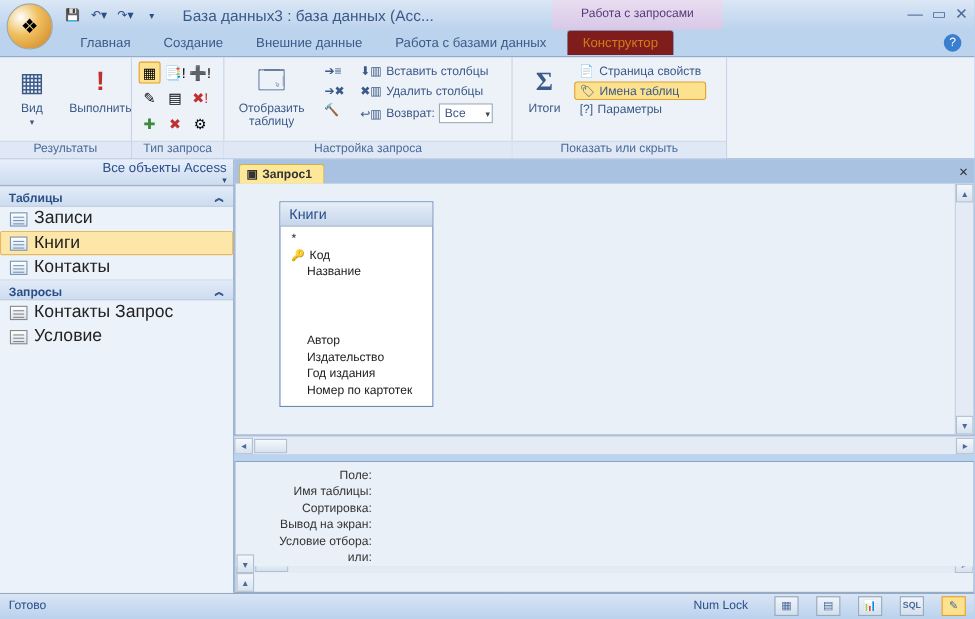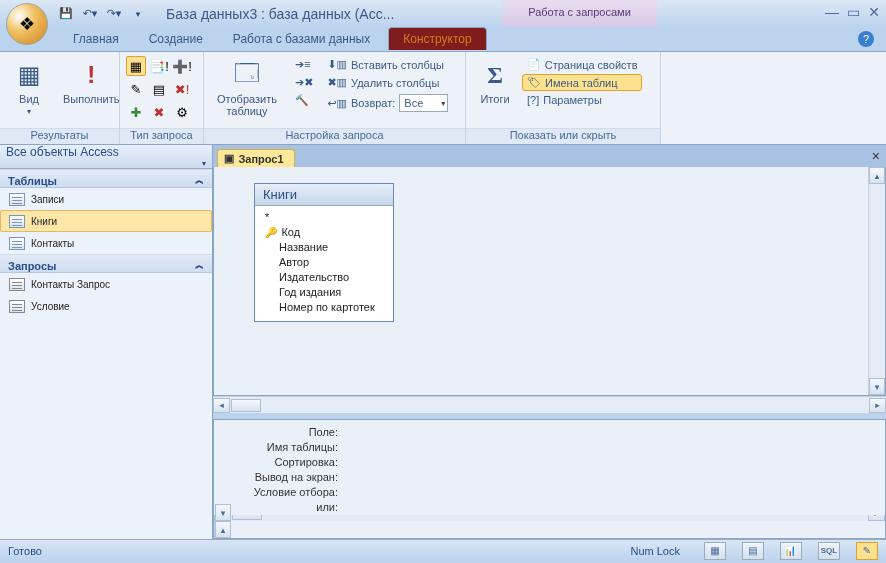--- a/index.html
+++ b/index.html
@@ -34,26 +34,26 @@
 .mini.active { background:#fce28e; border-color:#e0a030; }
 .stack { display:flex; flex-direction:column; gap:1px; }
 .stack-row { display:flex; align-items:center; gap:4px; padding:1px 4px; color:#3b5a87; font-size:11px; border:1px solid transparent; border-radius:3px; white-space:nowrap; }
 .stack-row.active { background:#fce28e; border-color:#e0a030; }
 .combo { display:inline-flex; align-items:center; background:#fff; border:1px solid #9ab; height:18px; padding: 0 2px 0 4px; font-size:11px; }
 .combo .dd { margin-left:18px; font-size:8px; color:#444;}
 
 
 .content-row { display:flex; height: 394px; }
 .navpane { width:213px; background:#ecf2fa; border-right:1px solid #8ba4c8; display:flex; flex-direction:column; }
-.nav-header { height:24px; background:linear-gradient(#e7effb,#cddcf0); border-bottom:1px solid #9ab; display:flex; align-items:flex-start; padding:0 6px; color:#2a4e87; font-size:12px;flex-direction:column; }
+.nav-header { height:24px; background:linear-gradient(#e7effb,#cddcf0); border-bottom:1px solid #9ab; display:flex; align-items:flex-end; padding:0 6px; color:#2a4e87; font-size:12px;flex-direction:column; }
 .nav-header .dd { margin-left:auto; font-size:8px; }
 .nav-header .coll { margin-left:6px; font-size:11px;}
 .nav-section { height:19px; background:linear-gradient(#e2ebf7,#cddcf0); border-top:1px solid #d0daea; border-bottom:1px solid #b8c8dc; display:flex; align-items:flex-end; padding:0 8px; color:#2a4e87; font-weight:bold; font-size:11px; }
 .nav-section .chev { margin-left:auto; font-size:9px; }
-.nav-item { height:22px; display:flex; align-items:center; gap:6px; padding:0 8px; color:#222; font-size:10px; border:1px solid transparent;}
+.nav-item { height:22px; display:flex; align-items:center; gap:6px; padding:0 8px; color:#222; font-size:16px; border:1px solid transparent;}
 .nav-item.sel { background:#fde7a8; border-color:#e8b860; border-radius:2px;}
 .nav-ico { width:16px; height:13px; background:linear-gradient(#fff,#d8e4f0); border:1px solid #7a95b8; position:relative; }
 .nav-ico::before { content:""; position:absolute; left:2px; top:3px; width:10px; height:1px; background:#7a95b8; box-shadow: 0 3px 0 #7a95b8, 0 6px 0 #7a95b8;}
 .nav-ico.q { border-color:#888; }
 .nav-ico.q::before { background:#888; box-shadow:0 3px 0 #888, 0 6px 0 #888;}
 
 
 .work { flex:1; display:flex; flex-direction:column; background:#bcd3ee; }
 .doc-tabs { height:22px; background:#a9c2e2; display:flex; align-items:flex-end; padding-left:4px; position:relative; }
 .doc-tab { background:#fde89a; border:1px solid #d0b050; border-bottom:none; border-radius:3px 3px 0 0; padding:2px 10px 2px 6px; font-size:11px; font-weight:bold; color:#333; display:flex; align-items:center; gap:4px; }
@@ -109,20 +109,21 @@
   <div class="win-controls">
     <span>—</span>
     <span>▭</span>
     <span>✕</span>
   </div>
 </div>
 
 <div class="tab-row">
   <div class="tab">Главная</div>
   <div class="tab">Создание</div>
+  <div class="tab">Внешние данные</div>
   <div class="tab">Работа с базами данных</div>
   <div class="tab active" style="margin-left:3px;">Конструктор</div>
   <div class="help-icon">?</div>
 </div>
 
 <div class="ribbon">
   <div class="group" style="width:120px;">
     <div class="group-body">
       <div class="big-btn">
         <span class="ico">▦</span>
@@ -271,21 +272,21 @@
           <div>
               <span>*</span>
             </div>
           <div>
               <span class="key">🔑</span>
               <span>Код</span>
             </div>
           <div style="padding-left:14px;">
               <span>Название</span>
             </div>
-          <div style="padding-left:14px;">
+          <div style="padding-left:14px;margin-top:48px;">
               <span>Автор</span>
             </div>
           <div style="padding-left:14px;">
               <span>Издательство</span>
             </div>
           <div style="padding-left:14px;">
               <span>Год издания</span>
             </div>
           <div style="padding-left:14px;align-items:flex-end;">
               <span>Номер по картотек</span>

